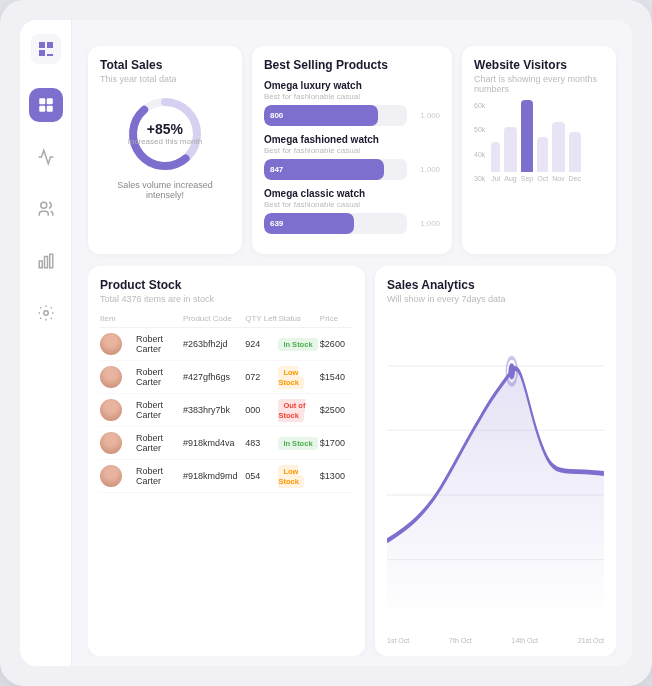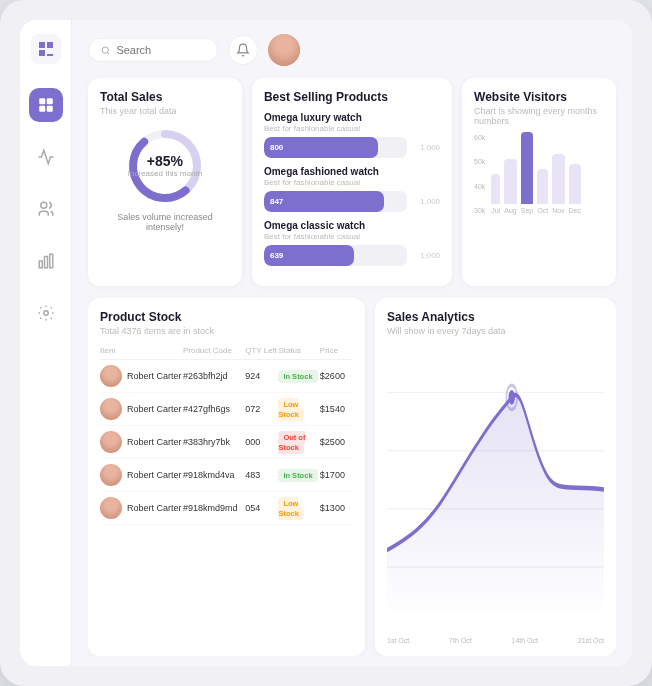--- a/index.html
+++ b/index.html
@@ -349,21 +349,21 @@
       border-bottom: 1px solid #f8f8fb;
       align-items: center;
     }
     .td {
       font-size: 9px;
       color: #333;
     }
     .td-item {
       display: flex;
       align-items: center;
-      gap: 5px;
+      gap: 14px;
     }
     .td-avatar {
       width: 22px;
       height: 22px;
       border-radius: 50%;
       background: radial-gradient(circle at 50% 35%, #e8b4a0 30%, #c4856a 100%);
       flex-shrink: 0;
     }
     .status-badge {
       font-size: 7.5px;
@@ -456,38 +456,20 @@
           <svg viewBox="0 0 24 24" fill="none" stroke="currentColor" stroke-width="2">
               <circle cx="12" cy="12" r="3"></circle>
               <path d="M12 2v2m0 16v2M4.22 4.22l1.42 1.42m12.72 12.72l1.42 1.42M2 12h2m16 0h2M4.22 19.78l1.42-1.42M18.36 5.64l1.42-1.42"></path>
             </svg>
         </div>
       </div>
 
       <div class="main">
 
         <div class="header">
-          <div class="header-right">
-            <div class="search-box">
-              <svg width="11" height="11" viewBox="0 0 24 24" fill="none" stroke="#aaa" stroke-width="2.5">
-                  <circle cx="11" cy="11" r="8"></circle>
-                  <path d="m21 21-4.35-4.35"></path>
-                </svg>
-              <input type="text" placeholder="Search" style="">
-            </div>
-            <div class="notif-btn">
-              <svg width="14" height="14" viewBox="0 0 24 24" fill="none" stroke="#888" stroke-width="2">
-                  <path d="M18 8A6 6 0 006 8c0 7-3 9-3 9h18s-3-2-3-9"></path>
-                  <path d="M13.73 21a2 2 0 01-3.46 0"></path>
-                </svg>
-            </div>
-            <div class="avatar">
-              <div class="avatar-inner"></div>
-            </div>
-          </div>
         </div>
 
         <div class="cards-row">
 
           <div class="card total-sales-card">
             <div class="card-title">Total Sales</div>
             <div class="card-subtitle">This year total data</div>
             <div class="donut-wrap">
               <svg class="donut-svg" viewBox="0 0 80 80">
                 <circle cx="40" cy="40" r="32" fill="none" stroke="#f0f0f5" stroke-width="8"></circle>

